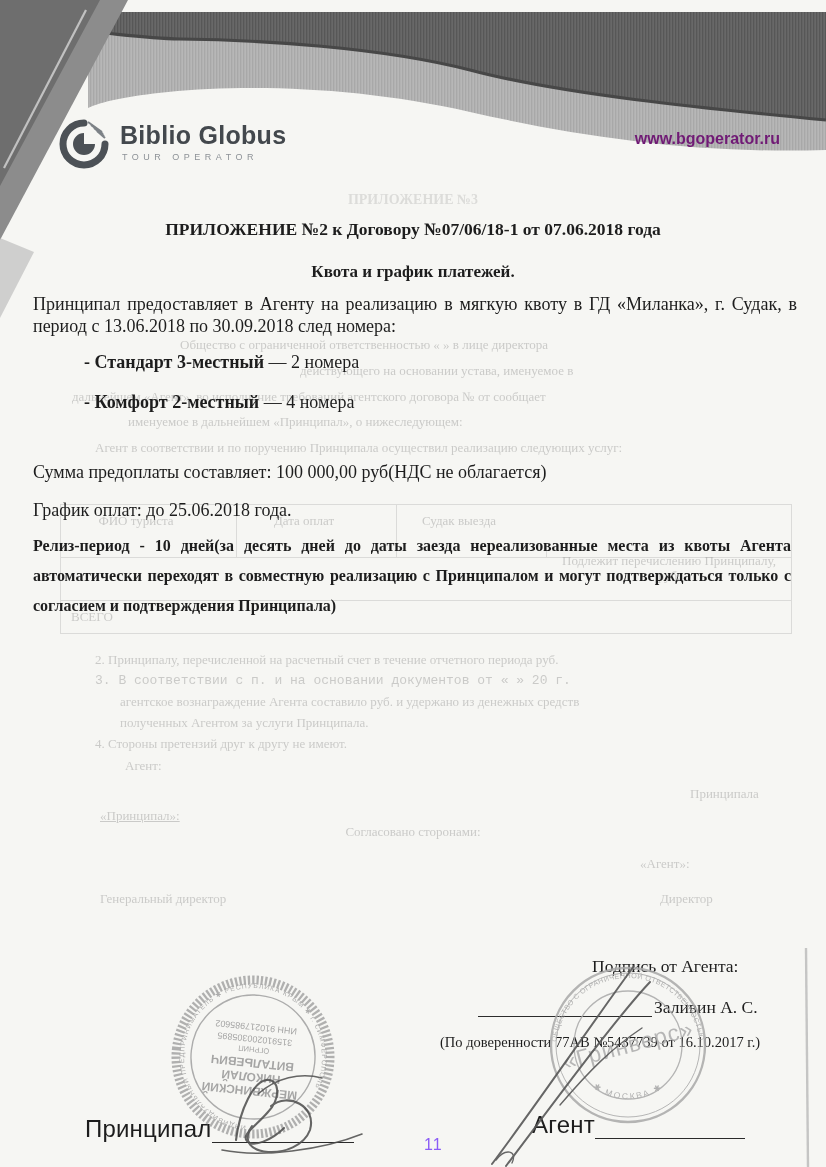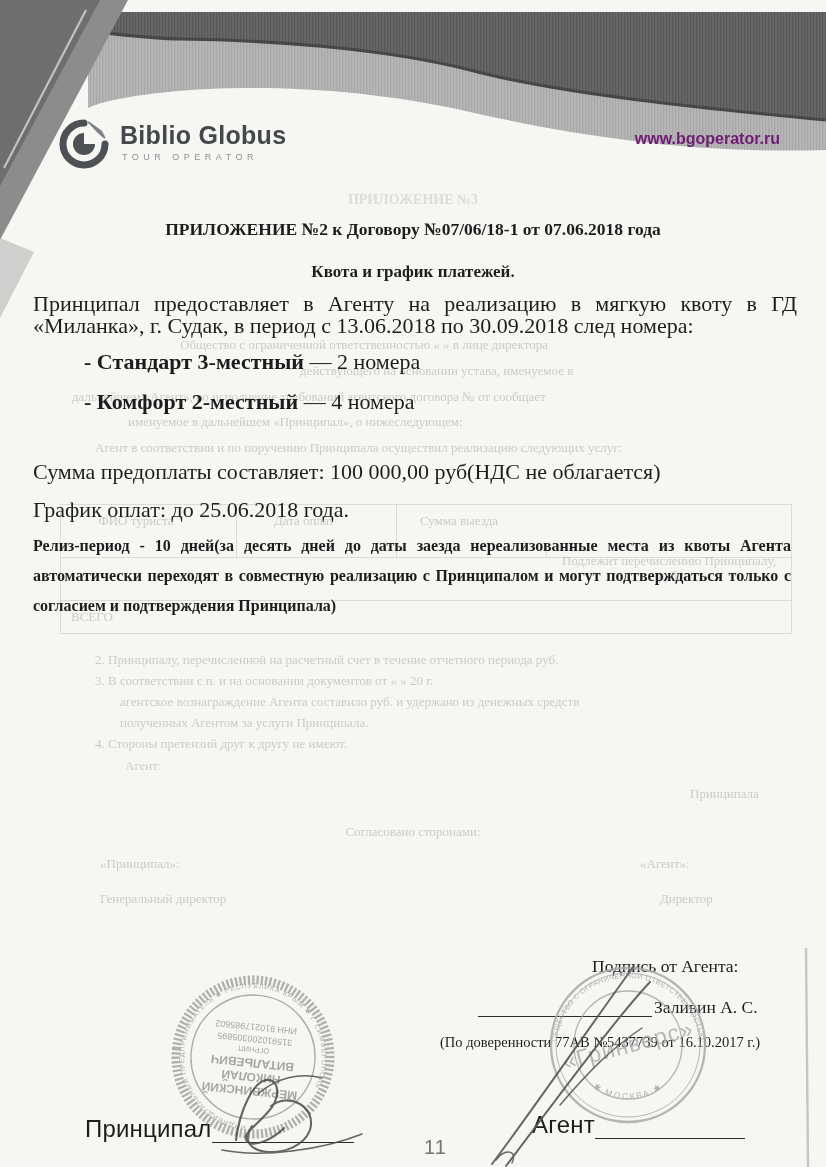--- a/index.html
+++ b/index.html
@@ -2,21 +2,21 @@
 <html><head>
 <meta charset="utf-8">
 <style>
   html,body{margin:0;padding:0;}
   body{width:826px;height:1167px;position:relative;overflow:hidden;
        background:#f6f6f3;font-family:"Liberation Serif",serif;color:#1d1d1d;}
   .abs{position:absolute;}
   .sans{font-family:"Liberation Sans",sans-serif;}
   .center{left:0;right:0;text-align:center;}
   .bold{font-weight:bold;}
-  .body-text{font-size:22px;line-height:22px;}
+  .body-text{font-size:18px;line-height:22px;}
   .ghost{color:rgba(118,118,118,.34);filter:blur(.45px);font-size:13px;white-space:nowrap;}
   .ghost-bold{font-weight:bold;}
   .gtable{border:1px solid rgba(150,150,150,.28);}
   .gtable .gcell{border-left:1px solid rgba(150,150,150,.28);box-sizing:border-box;
        padding:8px 6px 0 6px;text-align:center;white-space:normal;line-height:15px;}
   .gtable .grow{border-top:1px solid rgba(150,150,150,.28);}
   .sign-label{font-size:24px;letter-spacing:.2px;}
   .uline{border-bottom:1.7px solid #2a2a2a;display:inline-block;height:20px;vertical-align:bottom;}
   svg text{font-family:"Liberation Sans",sans-serif;}
 </style>
@@ -66,36 +66,36 @@
 <div class="abs ghost" style="left:180px;top:337px;">Общество с ограниченной ответственностью «                    » в лице директора</div>
 <div class="abs ghost" style="left:300px;top:363px;">действующего на основании устава, именуемое в</div>
 <div class="abs ghost" style="left:72px;top:389px;">дальнейшем «Агент», во исполнение требований агентского договора №      от                сообщает</div>
 <div class="abs ghost" style="left:128px;top:414px;">именуемое в дальнейшем «Принципал», о нижеследующем:</div>
 <div class="abs ghost" style="left:95px;top:440px;">Агент в соответствии и по поручению Принципала осуществил реализацию следующих услуг:</div>
 
 <div class="abs gtable" style="left:60px;top:504px;width:730px;height:128px;">
   <div style="display:flex;height:52px;gap:25px;">
     <div class="gcell ghost" style="width:150px;border-left:none;">ФИО туриста</div>
     <div class="gcell ghost" style="width:135px;">Дата оплат</div>
-    <div class="gcell ghost" style="width:125px;">Сумма выезда</div>
+    <div class="gcell ghost" style="width:125px;">Судак выезда</div>
     <div class="gcell ghost" style="flex:1;margin-top:40px;">Подлежит перечислению Принципалу, руб.</div>
   </div>
   <div class="grow" style="height:42px;"></div>
   <div class="grow ghost" style="height:32px;padding:8px 0 0 10px;box-sizing:border-box;">ВСЕГО</div>
 </div>
 
 <div class="abs ghost" style="left:95px;top:652px;">2.  Принципалу, перечисленной на расчетный счет в течение отчетного периода                руб.</div>
-<div class="abs ghost" style="left:95px;top:673px;">3.  В соответствии с п.                и на основании документов              от «    »              20      г.</div>
+<div class="abs ghost" style="left:95px;top:673px;font-family:Liberation Mono, monospace;">3.  В соответствии с п.                и на основании документов              от «    »              20      г.</div>
 <div class="abs ghost" style="left:120px;top:694px;">агентское вознаграждение Агента составило              руб. и удержано из денежных средств</div>
 <div class="abs ghost" style="left:120px;top:715px;">полученных Агентом за услуги Принципала.</div>
 <div class="abs ghost" style="left:95px;top:736px;">4.  Стороны претензий друг к другу не имеют.</div>
 <div class="abs ghost" style="left:95px;top:758px;margin-left:30px;">Агент:</div>
 <div class="abs ghost" style="left:690px;top:758px;margin-top:28px;">Принципала</div>
 <div class="abs ghost center" style="top:824px;">Согласовано сторонами:</div>
-<div class="abs ghost" style="left:100px;top:856px;">«Принципал»:</div>
+<div class="abs ghost" style="left:100px;top:808px;text-decoration:underline;">«Принципал»:</div>
 <div class="abs ghost" style="left:640px;top:856px;">«Агент»:</div>
 <div class="abs ghost" style="left:100px;top:891px;">Генеральный директор</div>
 <div class="abs ghost" style="left:660px;top:891px;">Директор</div>
 
 <div class="abs bold center" style="top:219px;font-size:17.5px;">ПРИЛОЖЕНИЕ №2 к Договору №07/06/18-1 от 07.06.2018 года</div>
 <div class="abs bold center" style="top:262px;font-size:17px;">Квота и график платежей.</div>
 
 <div class="abs body-text" style="left:33px;top:293px;width:764px;text-align:justify;">Принципал предоставляет в Агенту на реализацию в мягкую квоту в ГД «Миланка», г. Судак, в период с 13.06.2018 по 30.09.2018 след номера:</div>
 
 <div class="abs body-text" style="left:84px;top:351px;">
@@ -116,21 +116,21 @@
 <div class="abs" style="left:478px;top:1016px;width:174px;border-top:1.6px solid #2c2c2c;"></div>
 <div class="abs" style="left:654px;top:997px;font-size:17.5px;">Заливин А. С.</div>
 <div class="abs" style="left:440px;top:1034px;font-size:14.5px;">(По доверенности 77АВ №5437739 от 16.10.2017 г.)</div>
 
 <div class="abs sans" style="left:85px;top:1115px;">
   <span class="sign-label">Принципал</span><span class="uline" style="width:142px;"></span>
 </div>
 <div class="abs sans" style="left:532px;top:1111px;">
   <span class="sign-label">Агент</span><span class="uline" style="width:150px;"></span>
 </div>
-<div class="abs sans" style="left:424px;top:1136px;font-size:20px;color:#737373;letter-spacing:1px;">11</div>
+<div class="abs sans" style="left:424px;top:1136px;font-size:16px;color:#8b5cf6;letter-spacing:1px;">11</div>
 
 <svg class="abs" style="left:158px;top:972px;" width="190" height="175" viewBox="0 0 190 175">
   <defs>
     <path id="rimL" d="M95,16 a69,69 0 1,1 -0.05,0"></path>
   </defs>
   <g transform="rotate(186 95 85)" opacity=".85">
     <circle cx="95" cy="85" r="77" fill="none" stroke="#a4a4a4" stroke-width="9" stroke-dasharray="2.3 2"></circle>
     <circle cx="95" cy="85" r="62" fill="none" stroke="#a0a0a0" stroke-width="1.4"></circle>
     <text font-size="6.8" fill="#a0a0a0" letter-spacing="1">
       <textPath href="#rimL">ИНДИВИДУАЛЬНЫЙ ПРЕДПРИНИМАТЕЛЬ ✱ РЕСПУБЛИКА КРЫМ ✱ г. СИМФЕРОПОЛЬ</textPath>

